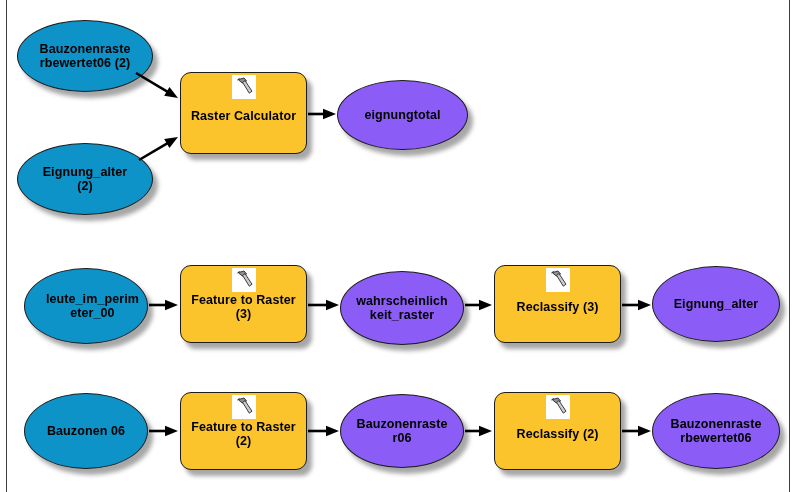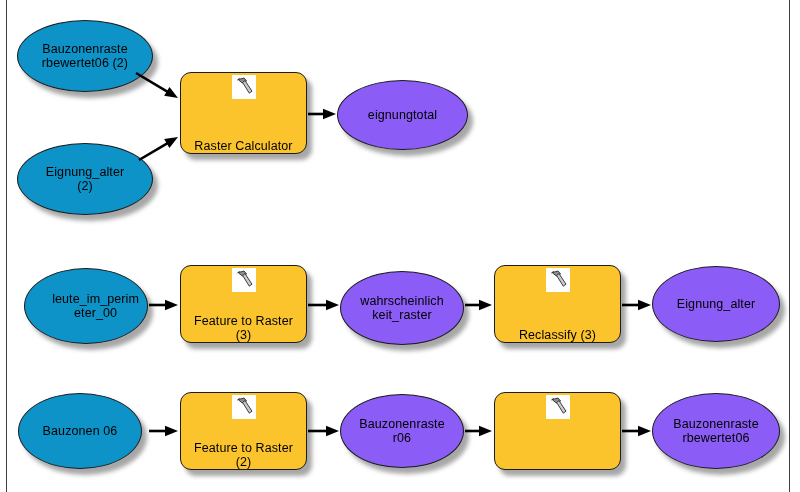--- a/index.html
+++ b/index.html
@@ -38,38 +38,38 @@
     color: #000000;
     font-size: 12.5px;
     line-height: 14px;
     letter-spacing: 0.1px;
   }
   .node .label {
     position: relative;
     z-index: 2;
     padding: 0 8px;
     white-space: pre-line;
+    font-weight: bold;
   }
 
   
   .node.ellipse {
     border-radius: 50%;
     border: 1.6px solid #1c1c1c;
     box-shadow: 5px 6px 4px rgba(60,60,60,0.45);
   }
   .node.ellipse.input   { background: #0d93c8; }
   .node.ellipse.derived { background: #8b5cf6; }
 
   
   .node.tool {
     background: #fcc42c;
     border: 1.6px solid #1c1c1c;
     border-radius: 11px;
     box-shadow: 5px 6px 4px rgba(60,60,60,0.45);
-    align-items: flex-end;
   }
   .node.tool .label { padding-top: 6px; }
 
   
   .tool-icon {
     position: absolute;
     top: 2px;
     left: 50%;
     transform: translateX(-50%);
     width: 24px;
@@ -199,21 +199,21 @@
     <path d="M6.2 4.6 L12.0 3.0 L14.6 6.0 L10.3 8.0 Z" fill="#8d8f92" stroke="#2b2b2b" stroke-width="0.9" stroke-linejoin="round"></path>
     <path d="M10.6 7.4 L13.0 5.6 L20.0 16.2 L17.3 18.2 Z" fill="#c9cbce" stroke="#2b2b2b" stroke-width="0.9" stroke-linejoin="round"></path>
     <path d="M5.4 5.0 L7.6 3.4" stroke="#2b2b2b" stroke-width="1" fill="none"></path>
   </svg>
         </span>
         <span class="label">Reclassify (3)</span>
       </div>
       <div class="node ellipse derived" style="left: 652px; top: 266px; width: 128px; height: 76px;">
         <span class="label">Eignung_alter</span>
       </div>
-      <div class="node ellipse input" style="left: 18px; top: 393px; width: 124px; height: 76px;">
+      <div class="node ellipse input" style="left: 24px; top: 393px; width: 124px; height: 76px;">
         <span class="label">Bauzonen 06</span>
       </div>
       <div class="node tool" style="left: 180px; top: 392px; width: 127px; height: 78px;">
         <span class="tool-icon">
   <svg width="24" height="24" viewBox="0 0 24 24" aria-hidden="true">
     <rect x="0" y="0" width="24" height="24" fill="#ffffff"></rect>
     <path d="M6.2 4.6 L12.0 3.0 L14.6 6.0 L10.3 8.0 Z" fill="#8d8f92" stroke="#2b2b2b" stroke-width="0.9" stroke-linejoin="round"></path>
     <path d="M10.6 7.4 L13.0 5.6 L20.0 16.2 L17.3 18.2 Z" fill="#c9cbce" stroke="#2b2b2b" stroke-width="0.9" stroke-linejoin="round"></path>
     <path d="M5.4 5.0 L7.6 3.4" stroke="#2b2b2b" stroke-width="1" fill="none"></path>
   </svg>
@@ -227,20 +227,21 @@
       </div>
       <div class="node tool" style="left: 494px; top: 392px; width: 127px; height: 78px;">
         <span class="tool-icon">
   <svg width="24" height="24" viewBox="0 0 24 24" aria-hidden="true">
     <rect x="0" y="0" width="24" height="24" fill="#ffffff"></rect>
     <path d="M6.2 4.6 L12.0 3.0 L14.6 6.0 L10.3 8.0 Z" fill="#8d8f92" stroke="#2b2b2b" stroke-width="0.9" stroke-linejoin="round"></path>
     <path d="M10.6 7.4 L13.0 5.6 L20.0 16.2 L17.3 18.2 Z" fill="#c9cbce" stroke="#2b2b2b" stroke-width="0.9" stroke-linejoin="round"></path>
     <path d="M5.4 5.0 L7.6 3.4" stroke="#2b2b2b" stroke-width="1" fill="none"></path>
   </svg>
         </span>
+        <span class="label">Reclassify (2)</span>
       </div>
       <div class="node ellipse derived" style="left: 652px; top: 393px; width: 128px; height: 76px;">
         <span class="label">Bauzonenraste
 rbewertet06</span>
       </div>
     </div>
 
 </div>
 
 </body></html>

